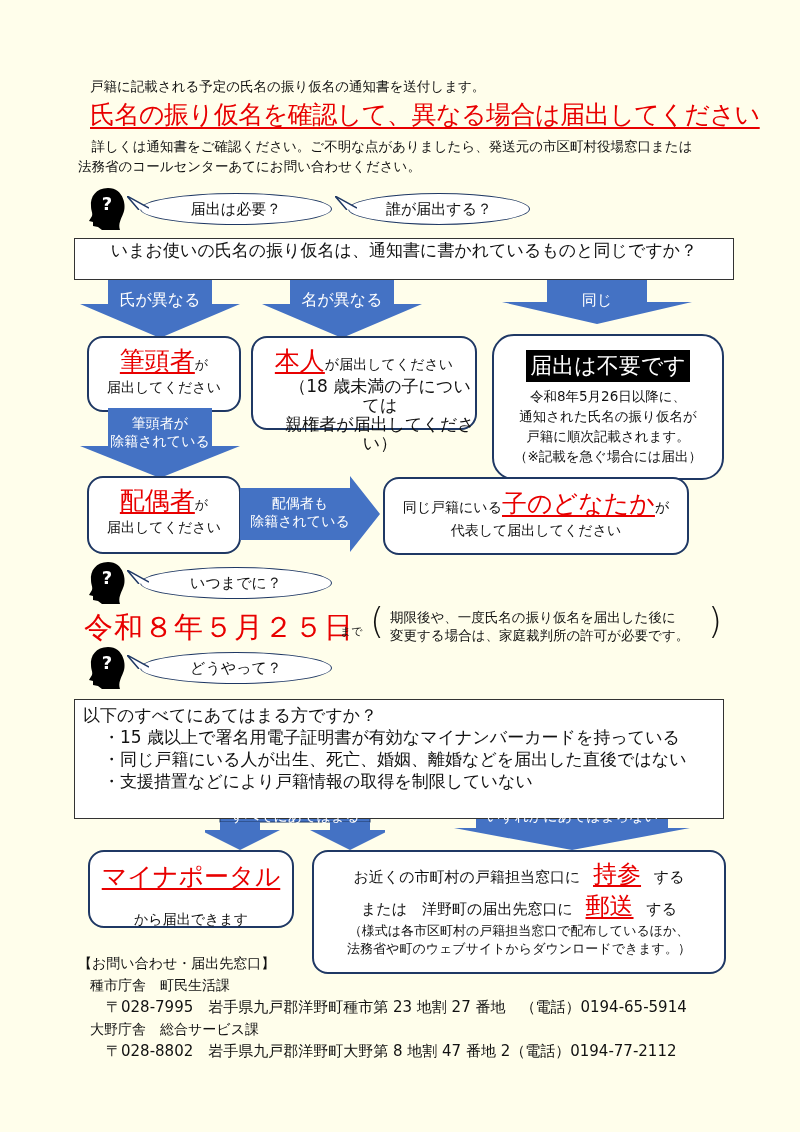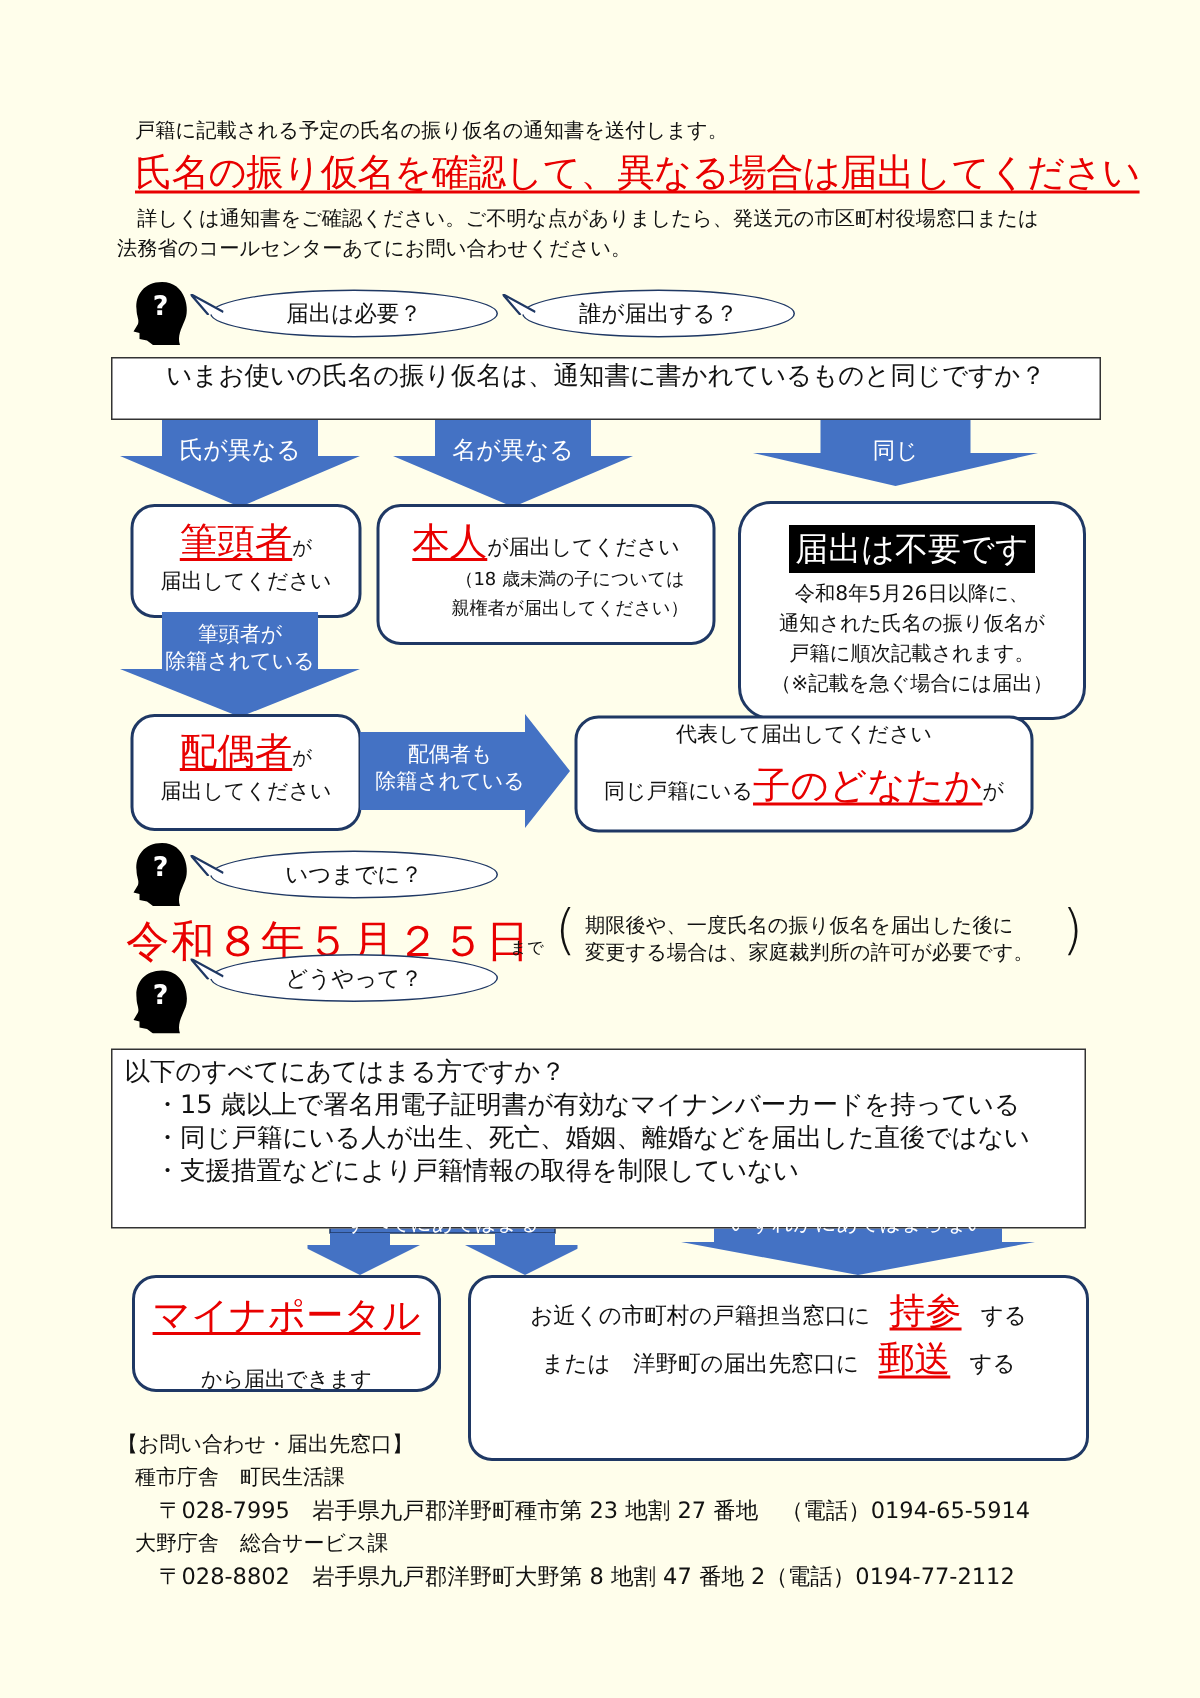--- a/index.html
+++ b/index.html
@@ -89,21 +89,21 @@
   <div style="margin-top:6px;font-size:13px;">
     <span class="red" style="font-size:25px;">筆頭者</span><span>が</span>
   </div>
   <div style="font-size:14px;margin-top:2px;">届出してください</div>
 </div>
 
 <div class="rbox" style="left:251px;top:336px;width:222px;height:90px;">
   <div style="margin-top:6px;font-size:14px;">
     <span class="red" style="font-size:25px;">本人</span><span>が届出してください</span>
   </div>
-  <div style="font-size:12px;line-height:19px;margin-left:32px;">
+  <div style="font-size:17px;line-height:19px;margin-left:32px;">
     <div>（18 歳未満の子については</div>
     <div>親権者が届出してください）</div>
   </div>
 </div>
 
 <div class="rbox" style="left:492px;top:322px;width:228px;height:142px;border-radius:22px;margin-top:12px;">
   <div style="display:inline-block;background:#000;color:#fff;font-size:22px;padding:1px 4px;margin-top:14px;">届出は不要です</div>
   <div style="font-size:13.5px;line-height:20px;margin-top:4px;">
     <div>令和8年5月26日以降に、</div>
     <div>通知された氏名の振り仮名が</div>
@@ -129,24 +129,24 @@
 
 <svg class="arrow-down" style="left:240px;top:476px" width="140" height="76" viewBox="0 0 140 76">
   <polygon points="0,12 110,12 110,0 140,38 110,76 110,64 0,64" fill="#4472C4"></polygon>
 </svg>
 <div class="arrow-label" style="left:245px;top:494px;width:110px;">
   <div>配偶者も</div>
   <div>除籍されている</div>
 </div>
 
 <div class="rbox" style="left:383px;top:477px;width:302px;height:74px;">
-  <div style="font-size:14px;margin-top:2px;">代表して届出してください</div>
   <div style="margin-top:8px;font-size:14px;">
     <span>同じ戸籍にいる</span><span class="red" style="font-size:25px;">子のどなたか</span><span>が</span>
   </div>
+  <div style="font-size:14px;margin-top:2px;">代表して届出してください</div>
 </div>
 
 <svg class="head-icon" style="left:88px;top:560px" viewBox="0 0 40 44">
     <use href="#headshape"></use>
   </svg>
 <div class="bubble" style="left:140px;top:567px;width:190px;">
   <svg class="tail" viewBox="0 0 22 14">
       <use href="#tailshape"></use>
     </svg>
   <span>いつまでに？</span>
@@ -157,21 +157,21 @@
 <div class="t" style="left:370px;top:600px;font-size:36px;font-weight:200;">(</div>
 <div class="t" style="left:390px;top:608px;font-size:13.5px;line-height:18px;">
   <div>期限後や、一度氏名の振り仮名を届出した後に</div>
   <div>変更する場合は、家庭裁判所の許可が必要です。</div>
 </div>
 <div class="t" style="left:708px;top:600px;font-size:36px;font-weight:200;">)</div>
 
 <svg class="head-icon" style="left:88px;top:645px" viewBox="0 0 40 44">
     <use href="#headshape"></use>
   </svg>
-<div class="bubble" style="left:140px;top:636px;width:190px;">
+<div class="bubble" style="left:140px;top:652px;width:190px;">
   <svg class="tail" viewBox="0 0 22 14">
       <use href="#tailshape"></use>
     </svg>
   <span>どうやって？</span>
 </div>
 
 <svg class="arrow-down" style="left:205px;top:780px" width="180" height="72" viewBox="0 0 180 72">
   <rect x="15" y="0" width="150" height="42" fill="#4472C4" stroke="#1F3864" stroke-width="1"></rect>
   <polygon points="15,42 55,42 55,50 75,50 35,70 -5,50 15,50" fill="#4472C4"></polygon>
   <polygon points="125,42 165,42 165,50 185,50 145,70 105,50 125,50" fill="#4472C4"></polygon>
@@ -203,20 +203,24 @@
   <div style="margin-top:6px;font-size:15px;">
     <span>お近くの市町村の戸籍担当窓口に</span>
     <span class="red" style="font-size:24px;margin:0 8px;">持参</span>
     <span>する</span>
   </div>
   <div style="font-size:15px;">
     <span>または　洋野町の届出先窓口に</span>
     <span class="red" style="font-size:24px;margin:0 8px;">郵送</span>
     <span>する</span>
   </div>
+  <div style="font-size:13px;line-height:18px;">
+    <div>（様式は各市区町村の戸籍担当窓口で配布しているほか、</div>
+    <div>法務省や町のウェブサイトからダウンロードできます。）</div>
+  </div>
 </div>
 
 <div class="t" style="left:78px;top:952px;font-size:14px;line-height:22px;">
   <div>【お問い合わせ・届出先窓口】</div>
   <div style="padding-left:12px;">種市庁舎　町民生活課</div>
   <div style="padding-left:28px;font-size:15px;">〒028-7995　岩手県九戸郡洋野町種市第 23 地割 27 番地　（電話）0194-65-5914</div>
   <div style="padding-left:12px;">大野庁舎　総合サービス課</div>
   <div style="padding-left:28px;font-size:15px;">〒028-8802　岩手県九戸郡洋野町大野第 8 地割 47 番地 2（電話）0194-77-2112</div>
 </div>
 

